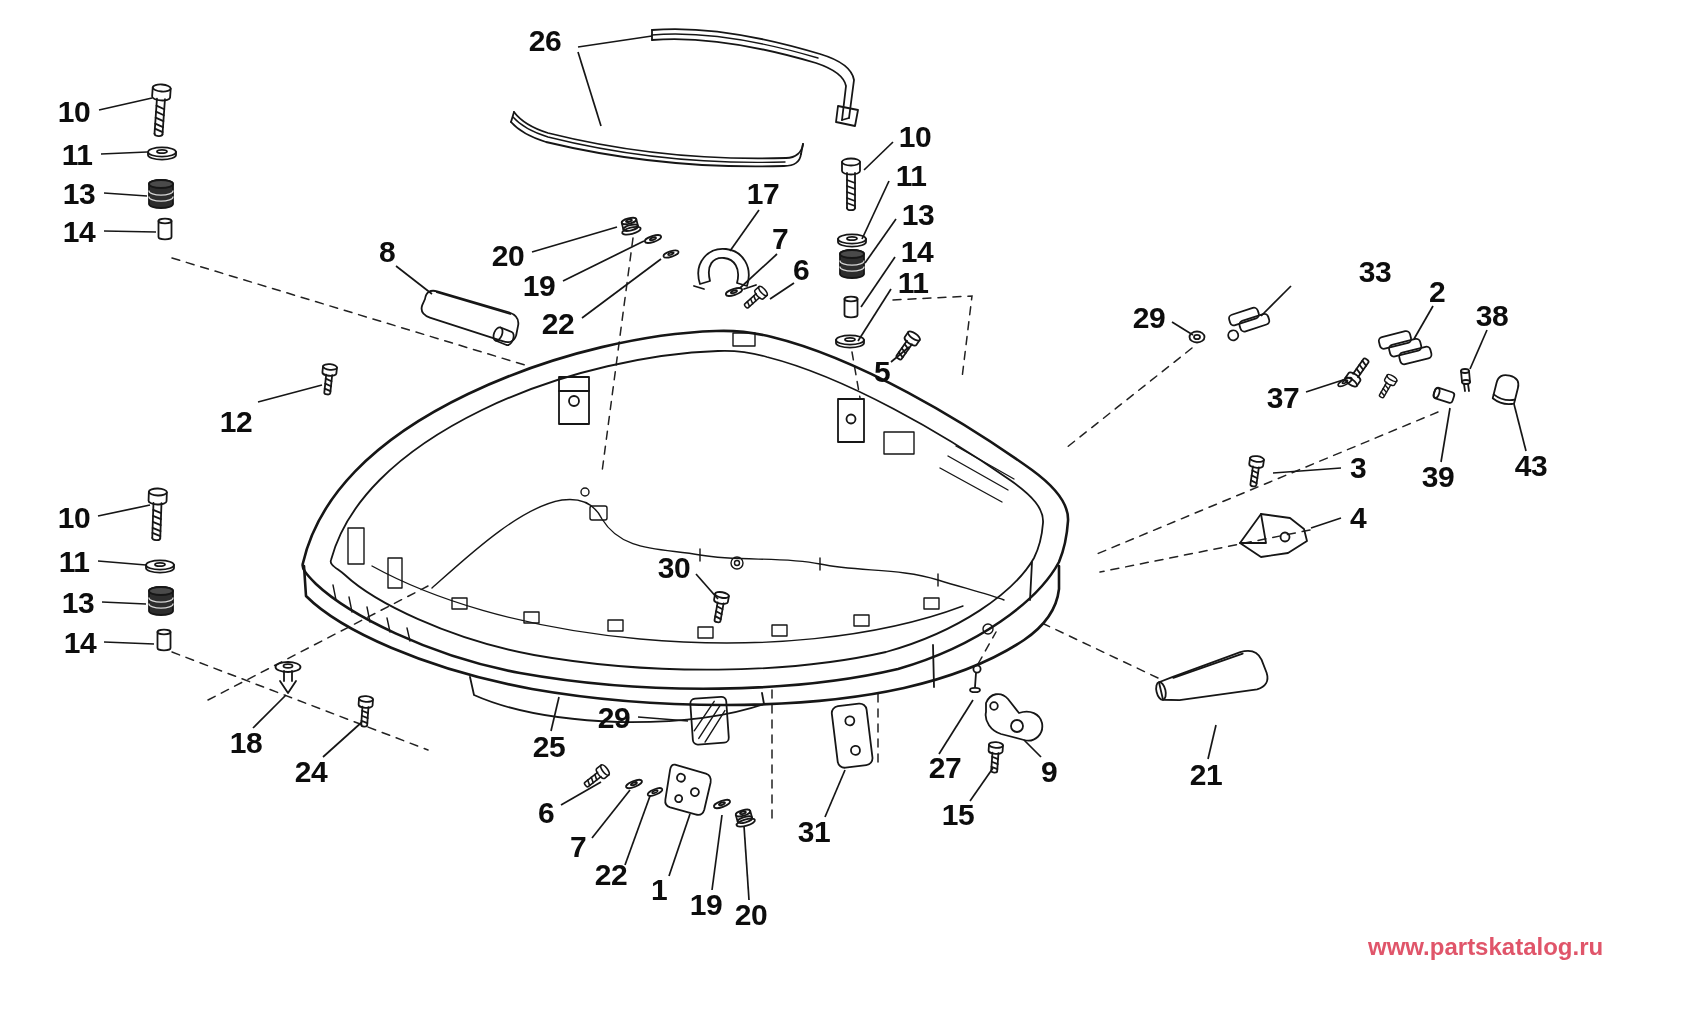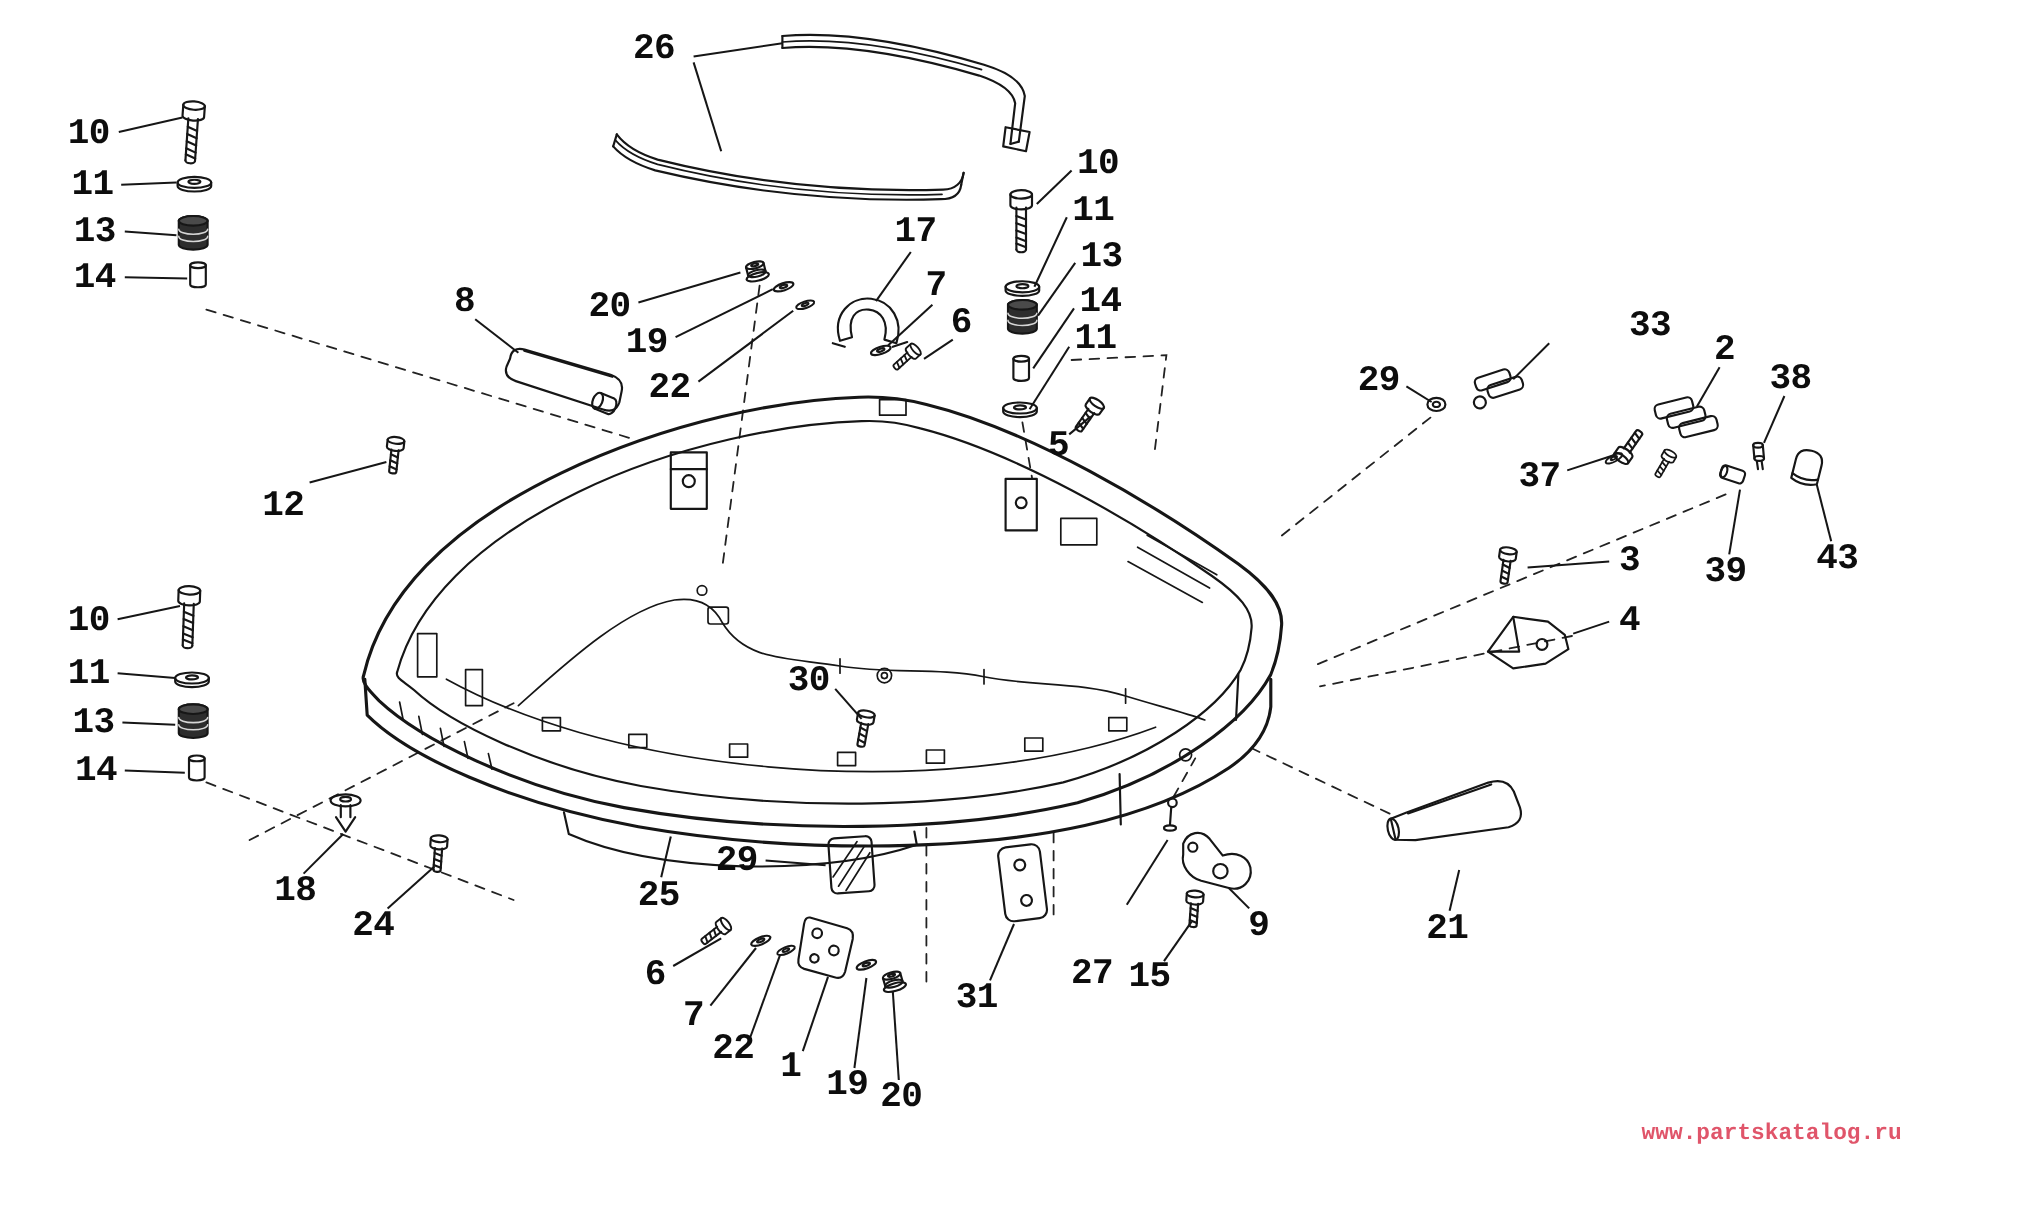--- a/index.html
+++ b/index.html
@@ -1,34 +1,34 @@
 <!DOCTYPE html>
 <html><head>
 <meta charset="utf-8">
 <style>
   html,body{margin:0;padding:0;background:#ffffff;}
   #stage{
     position:relative;width:1693px;height:1024px;background:#ffffff;
-    overflow:hidden;font-family:Liberation Mono, monospace;
+    overflow:hidden;font-family:Liberation Sans, sans-serif;
   }
   #diagram-svg{position:absolute;left:0;top:0;width:1693px;height:1024px;}
   .ink{stroke:#161616;fill:none;stroke-linecap:round;stroke-linejoin:round;}
   .w25{stroke-width:2.6;}
   .w18{stroke-width:1.8;}
   .w14{stroke-width:1.4;}
   .dash path{stroke:#222222;fill:none;stroke-width:1.5;stroke-dasharray:8 7;stroke-linecap:round;}
   .leader-line{stroke:#161616;stroke-width:1.7;}
   .callout{
     position:absolute;transform:translate(-50%,-50%);
     font-weight:700;font-size:30px;color:#0d0d0d;white-space:nowrap;
     letter-spacing:-0.5px;
   }
   #watermark{
     position:absolute;left:1368px;top:933px;
-    font-size:19px;font-weight:700;white-space:nowrap;
+    font-size:24px;font-weight:700;white-space:nowrap;
   }
 </style>
 </head>
 <body>
 
 <div id="stage">
 
   <svg id="diagram-svg" viewBox="0 0 1693 1024">
     <defs>
       <g id="boltV" class="ink w18">
@@ -345,21 +345,21 @@
       <div class="callout" style="left: 236px; top: 410px; margin-top: 12px;">12</div>
       <div class="callout" style="left: 74px; top: 518px;">10</div>
       <div class="callout" style="left: 74px; top: 562px;">11</div>
       <div class="callout" style="left: 78px; top: 603px;">13</div>
       <div class="callout" style="left: 80px; top: 643px;">14</div>
       <div class="callout" style="left: 674px; top: 568px;">30</div>
       <div class="callout" style="left: 246px; top: 743px;">18</div>
       <div class="callout" style="left: 311px; top: 772px;">24</div>
       <div class="callout" style="left: 549px; top: 747px;">25</div>
       <div class="callout" style="left: 614px; top: 718px;">29</div>
-      <div class="callout" style="left: 910px; top: 768px; margin-top: 44px;">27</div>
+      <div class="callout" style="left: 945px; top: 768px;">27</div>
       <div class="callout" style="left: 1049px; top: 772px;">9</div>
       <div class="callout" style="left: 958px; top: 815px;">15</div>
       <div class="callout" style="left: 1206px; top: 775px;">21</div>
       <div class="callout" style="left: 814px; top: 832px;">31</div>
       <div class="callout" style="left: 546px; top: 813px;">6</div>
       <div class="callout" style="left: 578px; top: 847px;">7</div>
       <div class="callout" style="left: 611px; top: 875px;">22</div>
       <div class="callout" style="left: 659px; top: 890px;">1</div>
       <div class="callout" style="left: 706px; top: 905px;">19</div>
       <div class="callout" style="left: 751px; top: 915px;">20</div>

